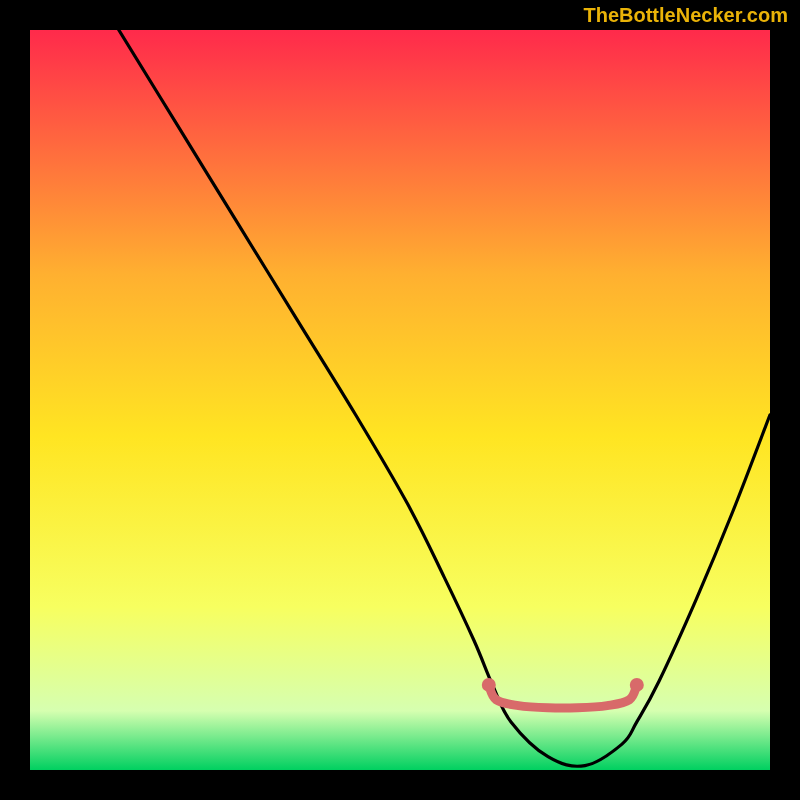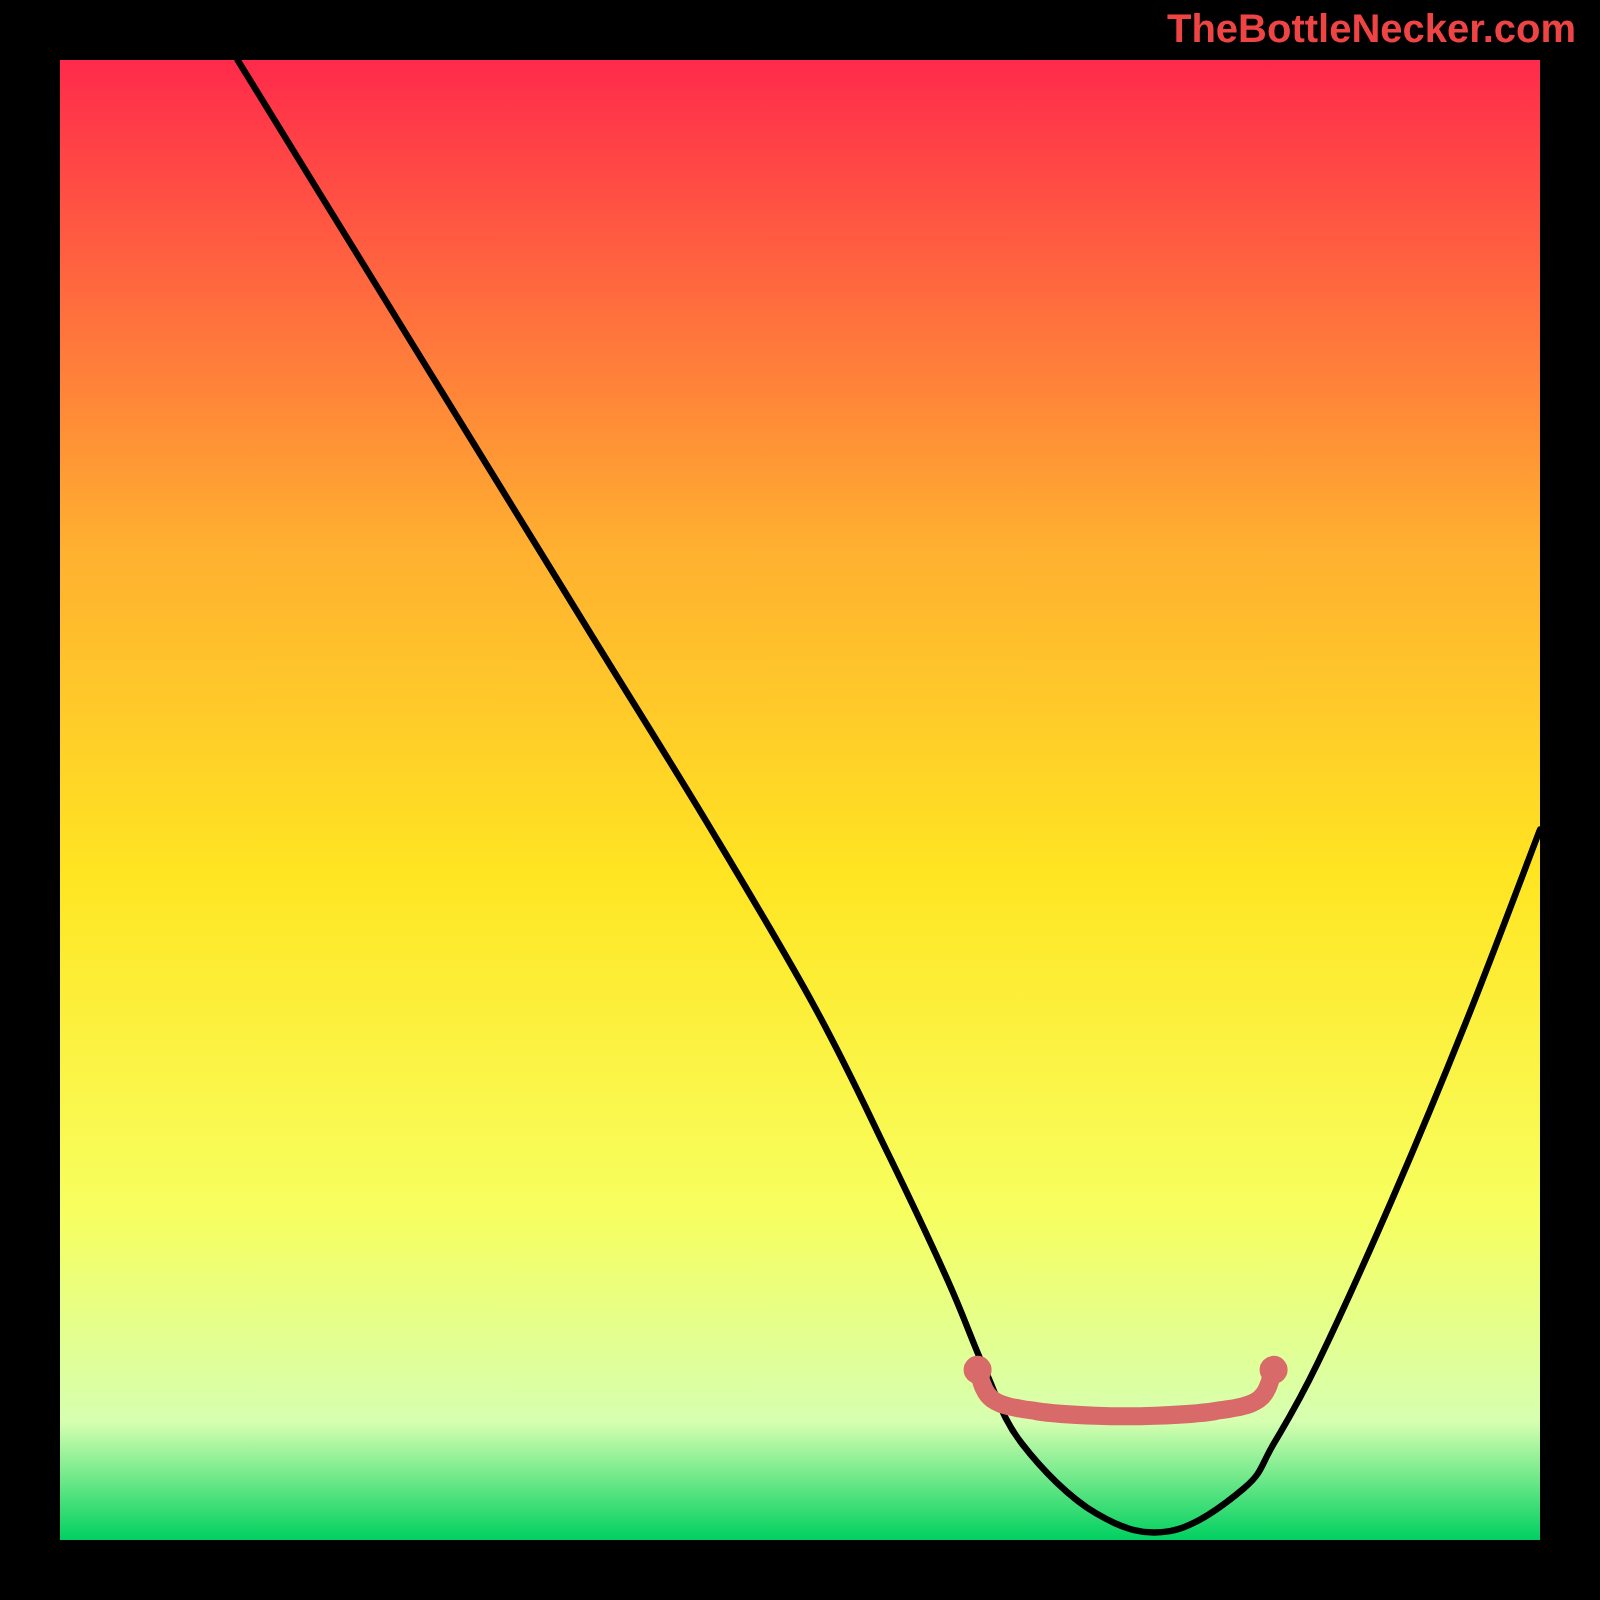--- a/index.html
+++ b/index.html
@@ -8,21 +8,21 @@
     background: #000;
     width: 800px;
     height: 800px;
     position: relative;
     font-family: Arial, Helvetica, sans-serif;
   }
   .watermark {
     position: absolute;
     top: 4px;
     right: 12px;
-    color: #ef4444;
+    color: #eab308;
     font-size: 20px;
     font-weight: bold;
     z-index: 5;
   }
   .plot-wrap {
     position: absolute;
     left: 30px;
     top: 30px;
     width: 740px;
     height: 740px;

